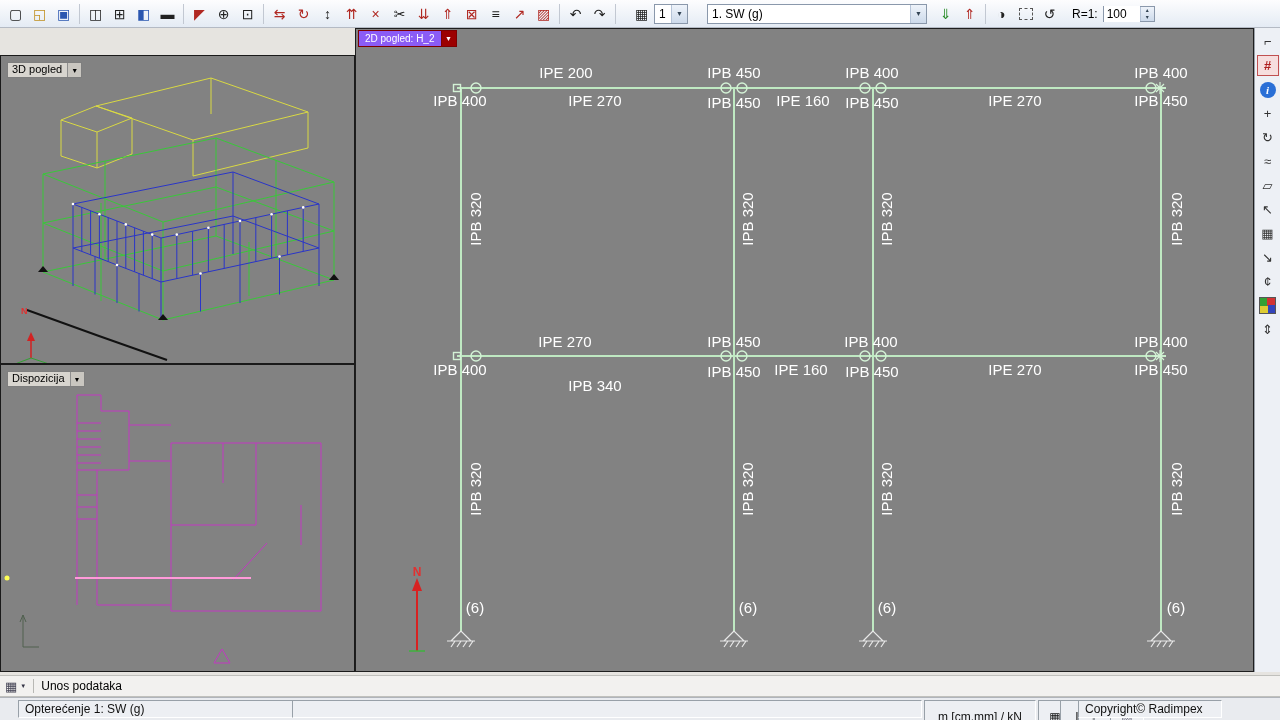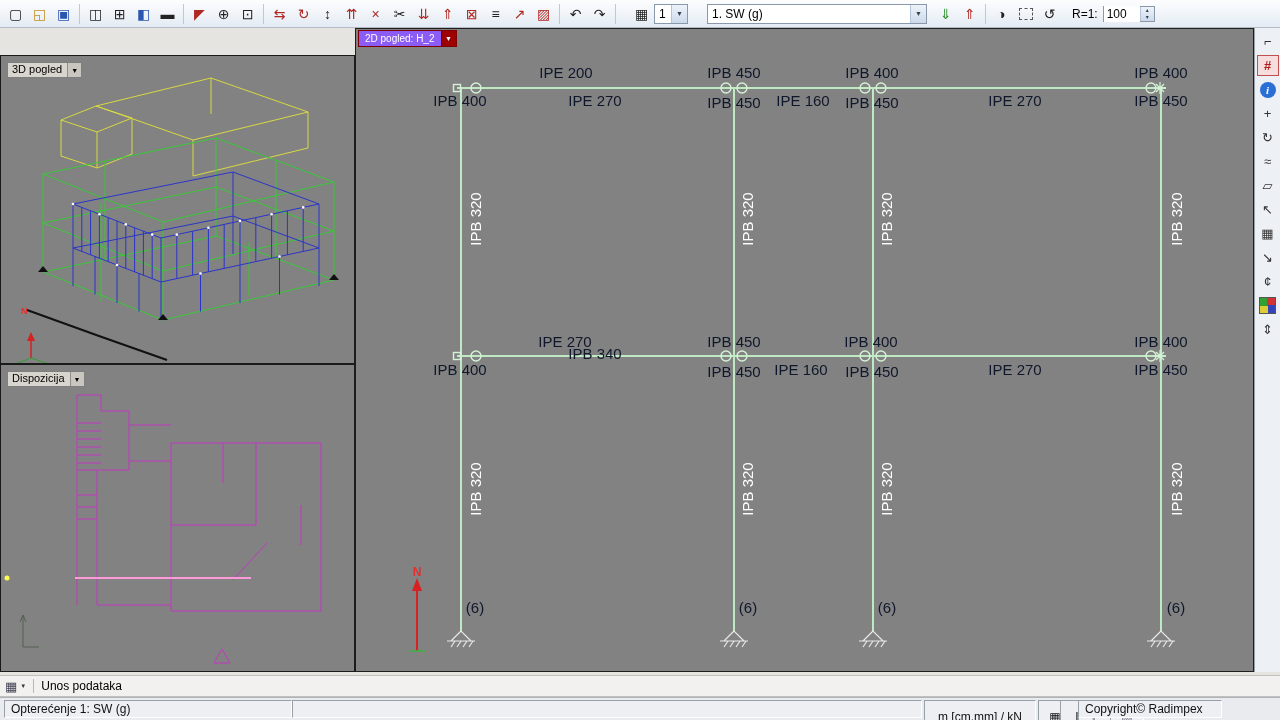--- a/index.html
+++ b/index.html
@@ -27,21 +27,21 @@
   .phdr{position:absolute;left:6px;top:6px;height:16px;background:#d8d5cf;border:1px solid #7e7e7e;display:flex;align-items:flex-start;font-size:11px;color:#000;padding-left:4px;box-sizing:border-box;z-index:3;}
   .darr{font-size:7px;margin-left:5px;background:#c9c6c0;border-left:1px solid #8e8e8e;height:100%;display:flex;align-items:center;padding:0 3px;}
   .panel svg{position:absolute;left:0;top:0;}
 
   
   .main{position:absolute;left:355px;top:28px;width:899px;height:644px;background:#828282;border:1px solid #1e1e1e;box-sizing:border-box;overflow:hidden;}
   .tabwrap{position:absolute;left:2px;top:1px;display:flex;z-index:4;height:17px;}
   .tab{background:#8b5cf6;color:#fff;font-size:10px;display:flex;align-items:center;padding:0 6px;border:1px solid #7d0000;box-sizing:border-box;}
   .tabarr{width:15px;background:#9c0000;color:#fff;font-size:7px;display:flex;align-items:center;justify-content:center;border:1px solid #7d0000;border-left:none;box-sizing:border-box;}
   .frame{position:absolute;left:0;top:0;}
-  .bl,.sl{position:absolute;transform:translateX(-50%);color:#0f172a;font-size:15px;white-space:nowrap;}
+  .bl,.sl{position:absolute;transform:translateX(-50%);color:#ffffff;font-size:15px;white-space:nowrap;}
   .cl{position:absolute;transform:translate(-50%,-50%) rotate(-90deg);color:#fff;font-size:15px;white-space:nowrap;}
   .axn{position:absolute;transform:translateX(-50%);color:#e23030;font-size:12px;font-weight:bold;}
   .axn3{position:absolute;color:#e23030;font-size:9px;font-weight:bold;z-index:3;}
 
   
   .rtb{position:absolute;left:1254px;top:28px;width:26px;height:644px;background:#edf0f5;border-left:1px solid #9aa0a8;box-sizing:border-box;display:flex;flex-direction:column;align-items:center;padding-top:3px;gap:3px;}
   .rti{width:22px;height:21px;display:flex;align-items:center;justify-content:center;font-size:13px;color:#333;flex:0 0 auto;}
   .rti.pressed{background:#f6dede;border:1px solid #c05050;box-sizing:border-box;color:#b02020;font-weight:bold;}
   .infoc{width:16px;height:16px;border-radius:50%;background:#2a6fd6;color:#fff;display:flex;align-items:center;justify-content:center;font:italic bold 11px "Liberation Serif",serif;}
   .pal{width:15px;height:15px;border:1px solid #555;background:conic-gradient(#d23333 0 25%,#3344bb 25% 50%,#ddcc33 50% 75%,#33a033 75%);}
@@ -270,21 +270,21 @@
     <div class="bl" style="left:516px;top:65px">IPB 450</div>
     <div class="bl" style="left:659px;top:63px">IPE 270</div>
     <div class="bl" style="left:805px;top:63px">IPB 450</div>
 
     <div class="bl" style="left:209px;top:304px">IPE 270</div>
     <div class="bl" style="left:378px;top:304px">IPB 450</div>
     <div class="bl" style="left:515px;top:304px">IPB 400</div>
     <div class="bl" style="left:805px;top:304px">IPB 400</div>
 
     <div class="bl" style="left:104px;top:332px">IPB 400</div>
-    <div class="bl" style="left:239px;top:316px">IPB 340</div>
+    <div class="bl" style="left:239px;top:348px">IPB 340</div>
     <div class="bl" style="left:378px;top:334px">IPB 450</div>
     <div class="bl" style="left:445px;top:332px">IPE 160</div>
     <div class="bl" style="left:516px;top:334px">IPB 450</div>
     <div class="bl" style="left:659px;top:332px">IPE 270</div>
     <div class="bl" style="left:805px;top:332px">IPB 450</div>
 
     <div class="cl" style="left:119px;top:190px">IPB 320</div>
     <div class="cl" style="left:391px;top:190px">IPB 320</div>
     <div class="cl" style="left:530px;top:190px">IPB 320</div>
     <div class="cl" style="left:820px;top:190px">IPB 320</div>
@@ -322,21 +322,21 @@
   </div>
 
   <div class="unos">
     <span class="uicon">▦</span>
     <span class="uarr">▼</span>
     <span class="usep"></span>
     <span>Unos podataka</span>
   </div>
 
   <div class="sbar">
-    <div class="cell" style="left:4px;width:288px">Opterećenje 1: SW (g)</div>
+    <div class="cell" style="left:18px;width:288px">Opterećenje 1: SW (g)</div>
     <div class="cell" style="left:292px;width:630px"></div>
     <div class="cell cellc" style="left:924px;width:112px">m [cm,mm] / kN</div>
     <div class="cell cellc" style="left:1038px;width:20px">▦</div>
     <div class="cell cellc" style="left:1060px;width:16px">I</div>
     <div class="cell cellc" style="left:1078px;width:14px;color:#888">⇅</div>
     <div class="cell cellc" style="left:1094px;width:14px;color:#888">⋮</div>
     <div class="cell cellc" style="left:1110px;width:22px;color:#667">▨</div>
     <div class="cell" style="left:1078px;width:144px">Copyright© Radimpex</div>
   </div>
 

